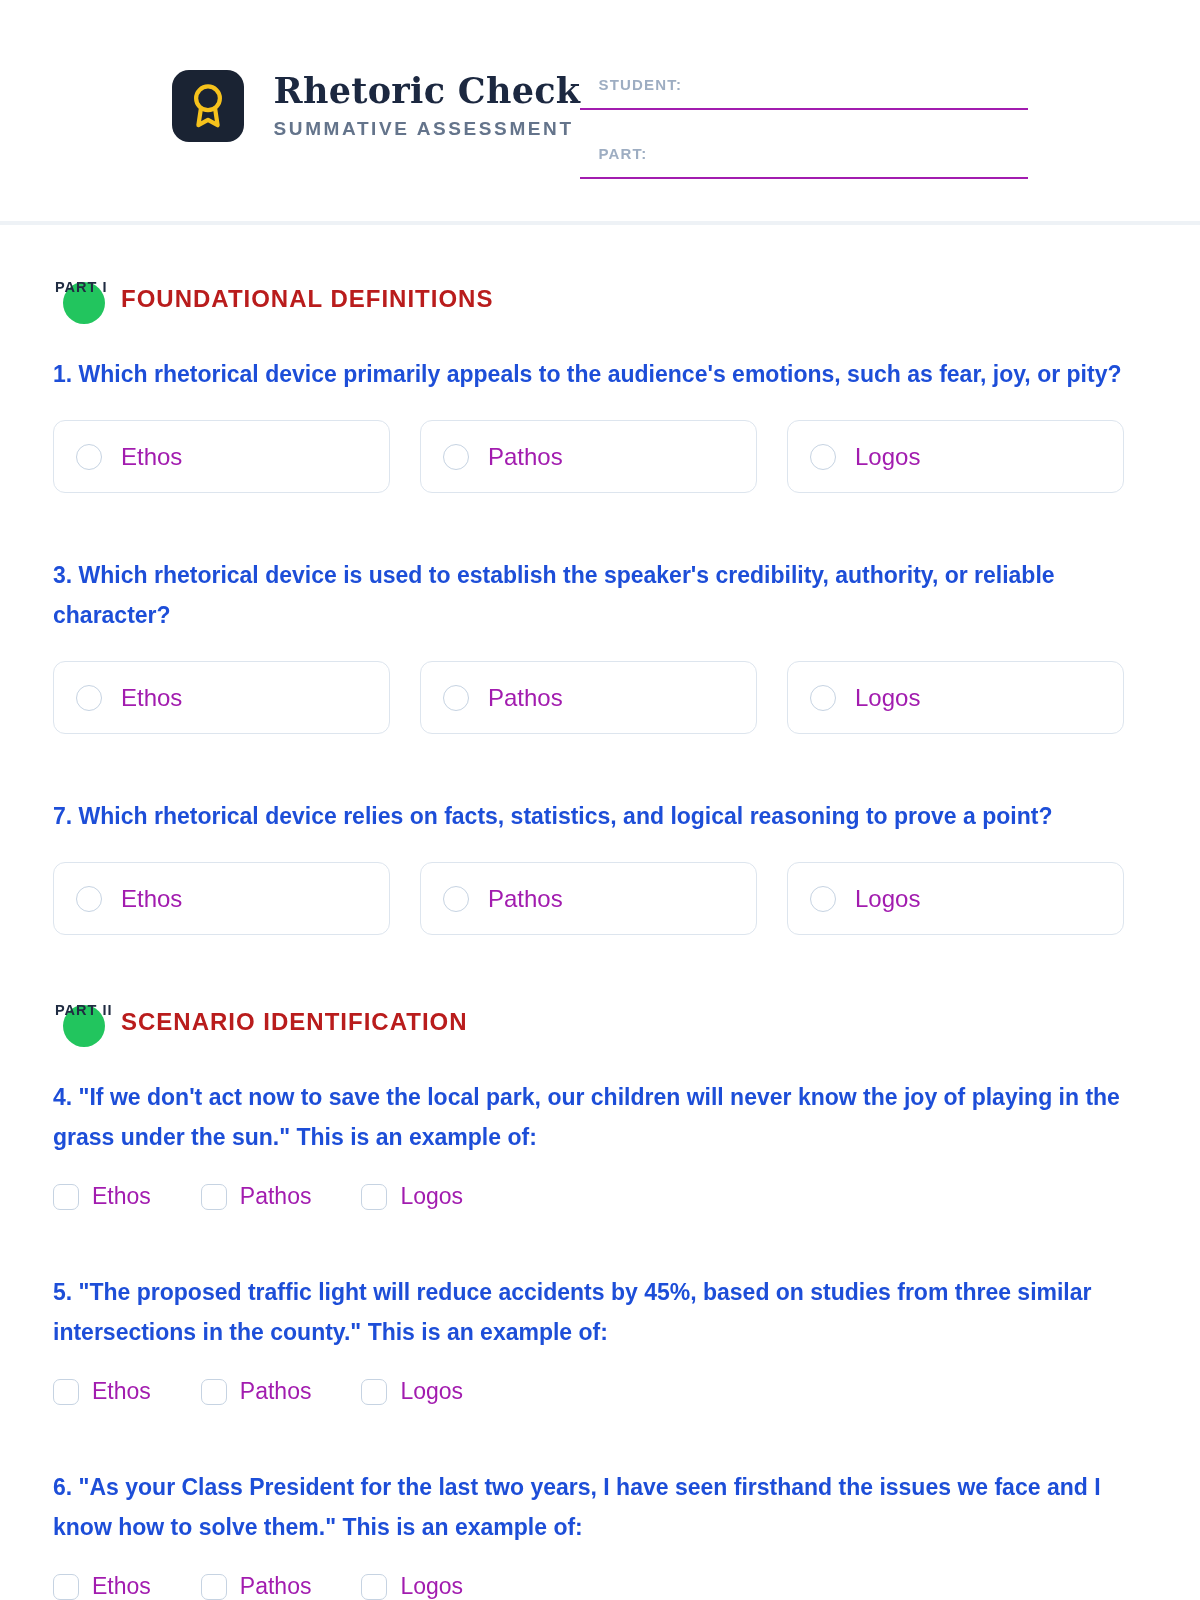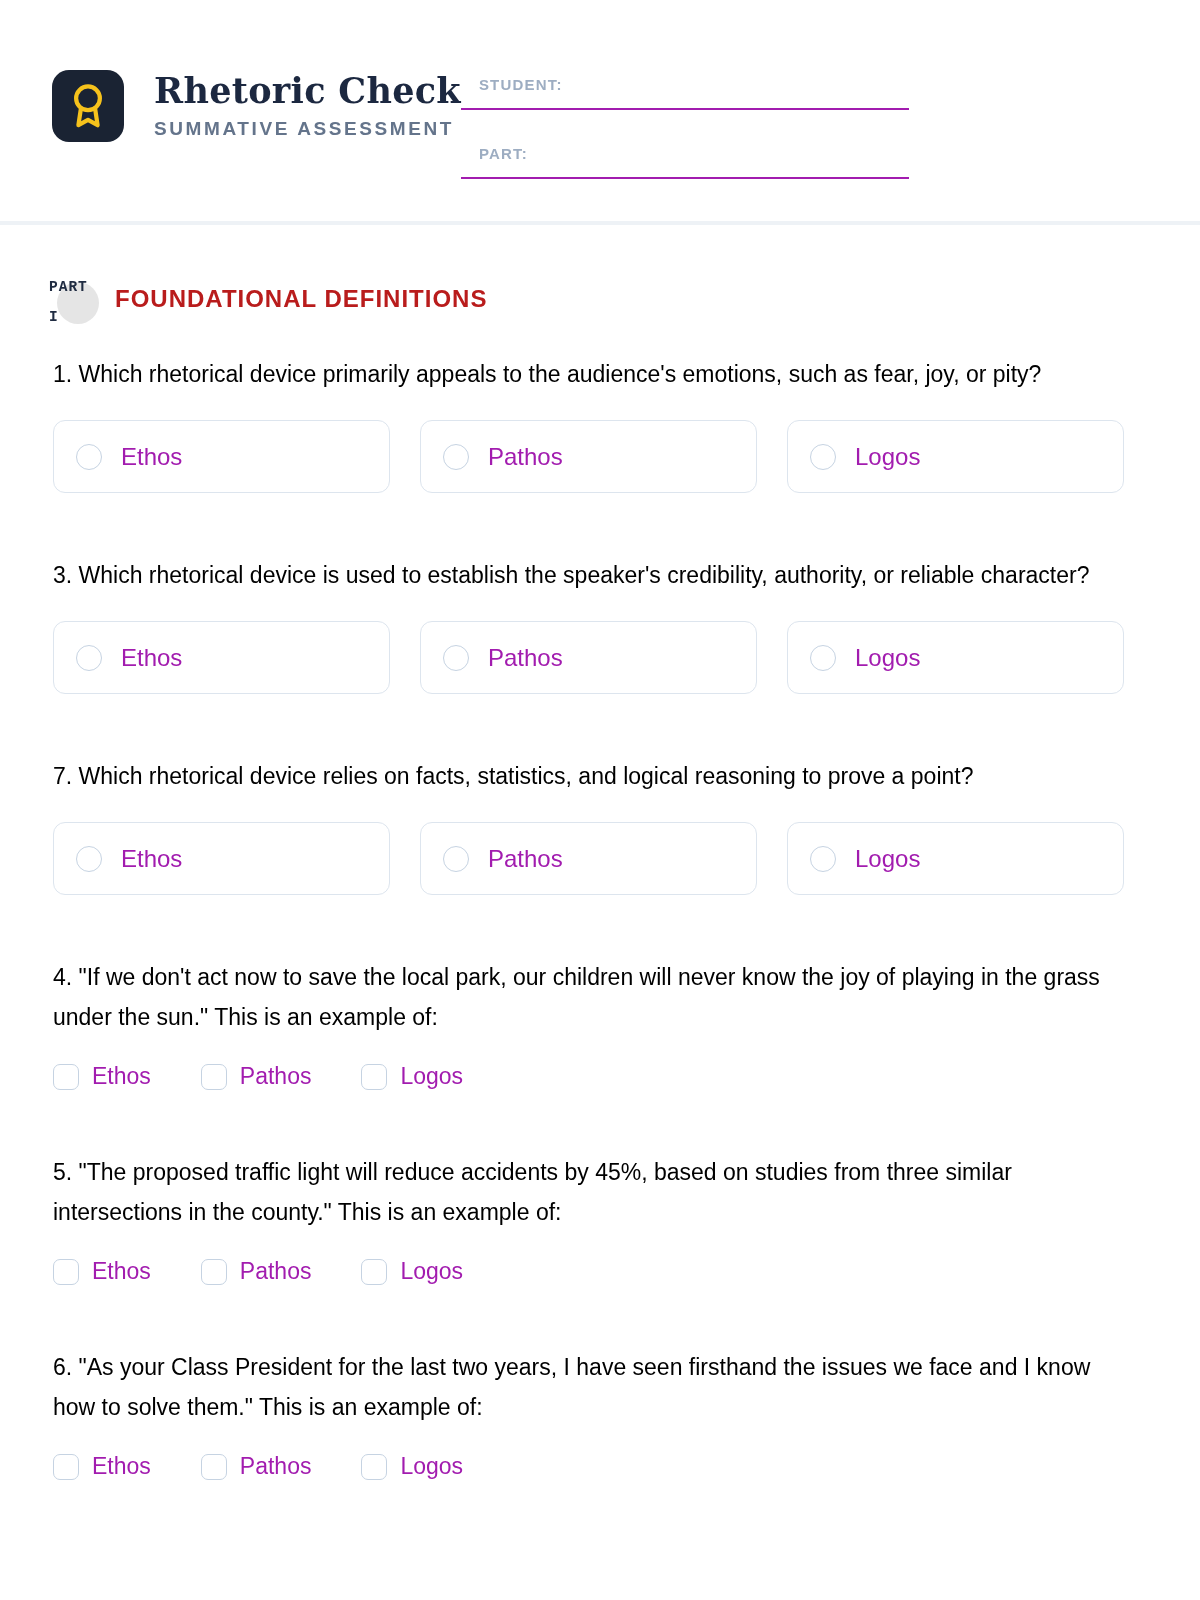--- a/index.html
+++ b/index.html
@@ -9,21 +9,21 @@
     background: #ffffff;
     font-family: "Liberation Sans", sans-serif;
     color: #2e3b52;
   }
 
   
   header {
     height: 225px;
     padding: 70px 52px 0 52px;
     display: flex;
-    justify-content: flex-start;
+    justify-content: center;
     align-items: flex-start;
     border-bottom: 4px solid #eef2f6;
     background: #ffffff;
   }
   .brand { display: flex; gap: 30px; }
   .logo {
     width: 72px; height: 72px;
     background: #1a2333;
     border-radius: 17px;
     display: flex; align-items: center; justify-content: center;
@@ -66,24 +66,23 @@
     display: flex;
     align-items: center;
     margin-top: 25px;
     margin-bottom: 30px;
   }
   .part:first-child .part-header { margin-top: 49px; }
   .part-badge {
     position: relative;
     width: 42px; height: 42px;
     border-radius: 50%;
-    background: #e5e5e5;
-    margin: 8px 16px 0 4px;
-    flex-shrink: 0;
-    font-family: Liberation Mono, monospace;
+    background: #22c55e;
+    margin: 8px 16px 0 10px;
+    flex-shrink: 0;
   }
   .part-label {
     position: absolute;
     top: -10px; left: -8px;
     width: 58px;
     font-size: 14.5px;
     font-weight: 700;
     letter-spacing: 1px;
     line-height: 30px;
     color: #202c42;
@@ -94,22 +93,22 @@
     font-weight: 700;
     letter-spacing: 1px;
     color: #b91c1c;
   }
 
   .question { margin-bottom: 62px; }
   .q-text {
     margin: 0 0 26px 0;
     font-size: 23px;
     line-height: 40px;
-    font-weight: 400;
-    color: #000000;
+    font-weight: 700;
+    color: #1d4ed8;
     max-width: 1075px;
   }
 
   .options-row { display: flex; gap: 30px; }
   .option-box {
     flex: 1;
     height: 73px;
     background: #ffffff;
     border: 1.5px solid #dde5ee;
     border-radius: 12px;
@@ -219,20 +218,26 @@
             <span class="opt-label">Pathos</span>
           </div>
           <div class="option-box">
             <span class="radio"></span>
             <span class="opt-label">Logos</span>
           </div>
         </div>
       </div>
     </section>
     <section class="part">
+      <div class="part-header">
+        <div class="part-badge">
+          <span class="part-label">PART II</span>
+        </div>
+        <h2 class="part-title">SCENARIO IDENTIFICATION</h2>
+      </div>
       <div class="question">
         <p class="q-text">4. "If we don't act now to save the local park, our children will never know the joy of playing in the grass under the sun." This is an example of:</p>
         <div class="check-row">
           <div class="check-item">
             <span class="checkbox"></span>
             <span class="opt-label">Ethos</span>
           </div>
           <div class="check-item">
             <span class="checkbox"></span>
             <span class="opt-label">Pathos</span>

